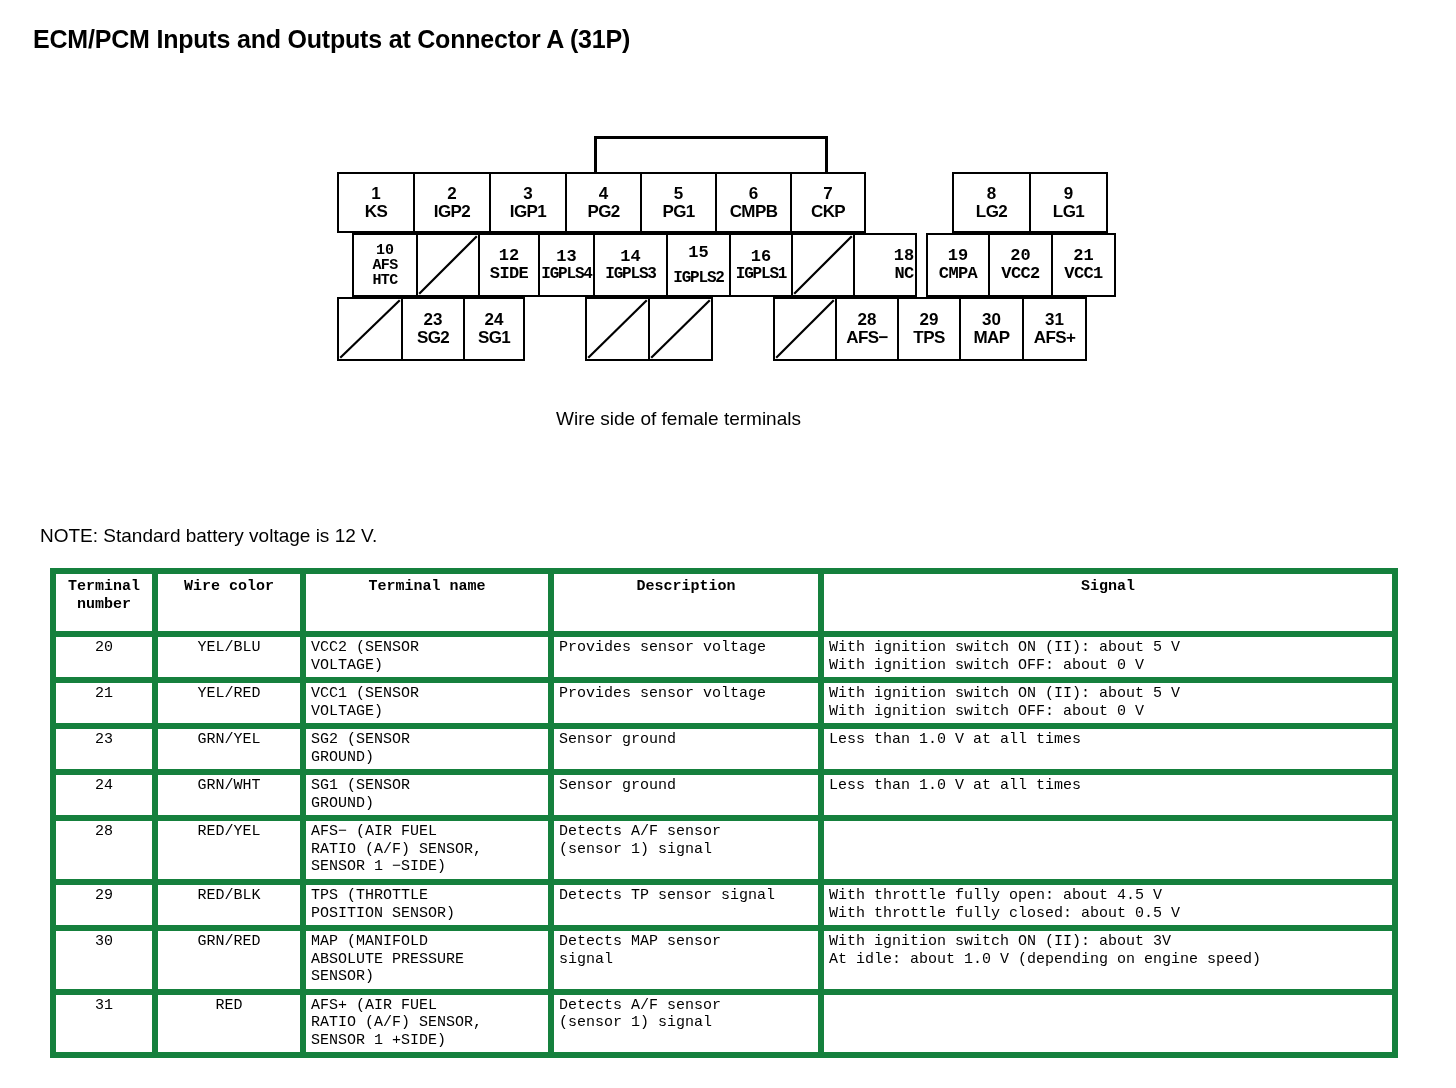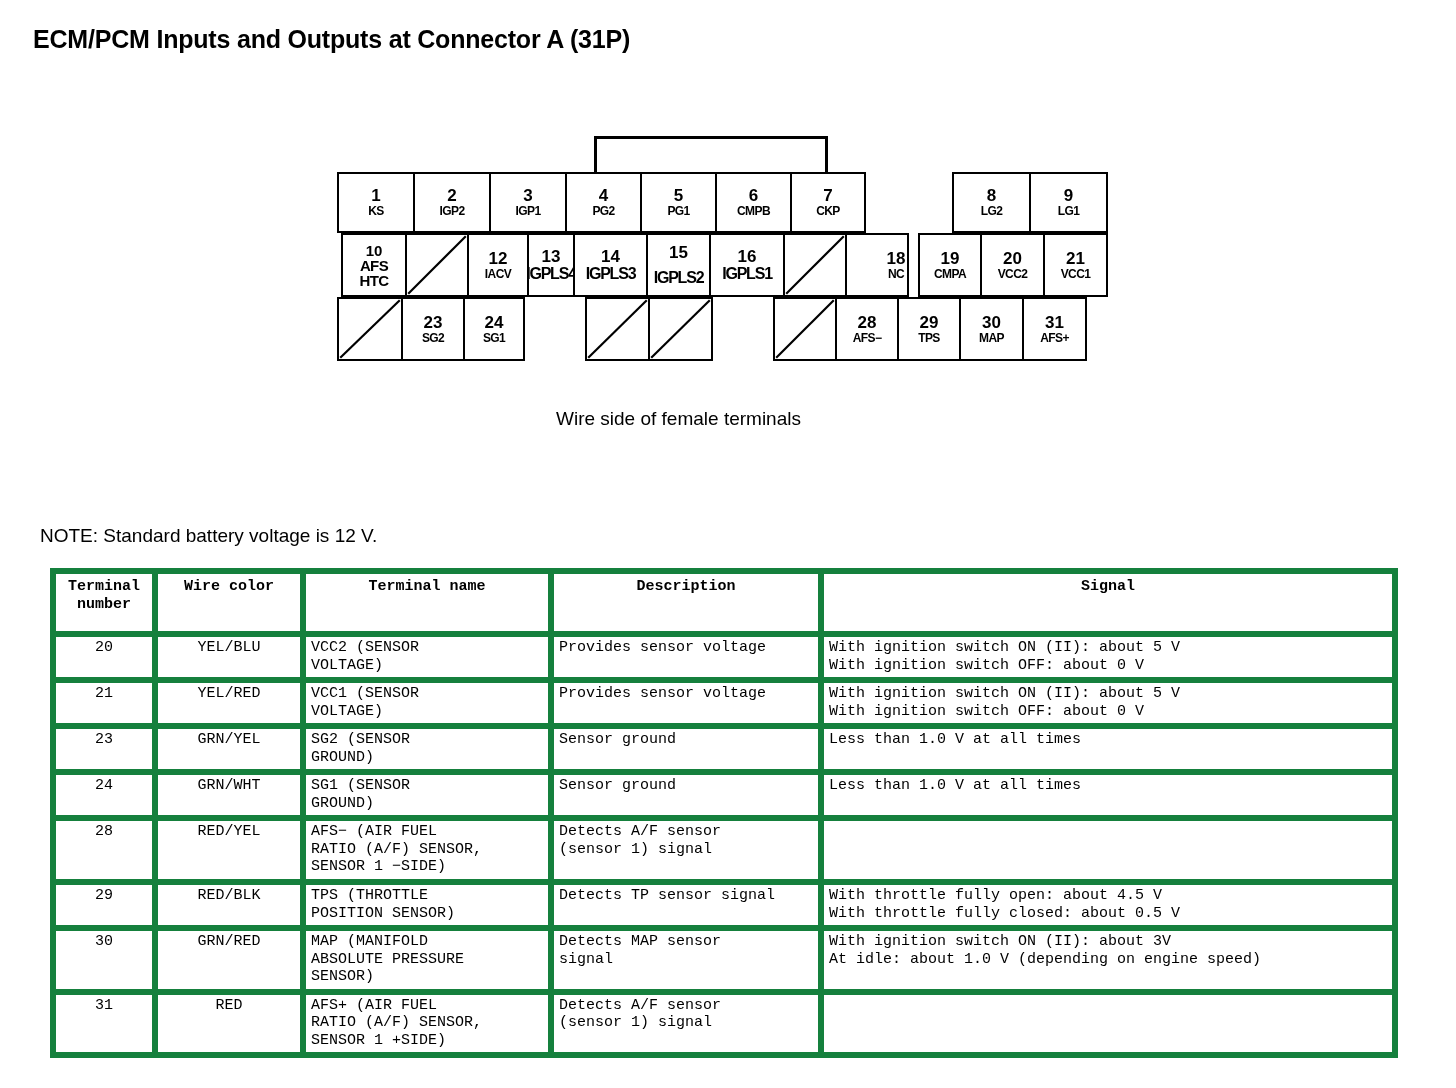--- a/index.html
+++ b/index.html
@@ -44,21 +44,21 @@
     border: 3px solid #000;
     border-bottom: none;
     box-sizing: border-box;
     background: #fff;
   }
   .conn-row {
     position: absolute;
     display: flex;
   }
   #row1 { left: 0px;   top: 36px;  height: 61px; }
-  #row2 { left: 4px;   top: 97px;  height: 64px; }
+  #row2 { left: 15px;   top: 97px;  height: 64px; font-family: Liberation Mono, monospace; }
   #row3 { left: 0px;   top: 161px; height: 64px; }
   #row1b { left: 615px; top: 36px; height: 61px; }
 
   .cell {
     position: relative;
     box-sizing: border-box;
     border: 2px solid #000;
     margin-right: -2px;
     background: #fff;
     display: flex;
@@ -66,21 +66,21 @@
     align-items: center;
     justify-content: center;
     overflow: hidden;
   }
   .cell .num {
     font-size: 17px;
     font-weight: bold;
     line-height: 1.04;
   }
   .cell .nm {
-    font-size: 12px;
+    font-size: 17px;
     font-weight: bold;
     line-height: 1.04;
     white-space: nowrap;
     letter-spacing: -0.6px;
   }
   .cell.three .num, .cell.three .nm { font-size: 15px; line-height: 1.0; }
   .cell.narrow .nm { letter-spacing: -1.2px; font-size: 16px; }
 
   
   .cell.slash { }
@@ -198,35 +198,35 @@
         <span class="nm">AFS</span>
         <span class="nm">HTC</span>
       </div>
       <div class="cell slash" style="width: 64px; height: 100%;">
         <svg viewBox="0 0 100 100" preserveAspectRatio="none">
           <line x1="2" y1="98" x2="98" y2="2" stroke="#000" stroke-width="2.2" vector-effect="non-scaling-stroke"></line>
         </svg>
       </div>
       <div class="cell" style="width: 62px; height: 100%;">
         <span class="num">12</span>
-        <span class="nm">IACV</span>
-      </div>
-      <div class="cell narrow" style="width: 48px; height: 100%;">
+        <span class="nm">SIDE</span>
+      </div>
+      <div class="cell narrow" style="width: 57px; height: 100%;">
         <span class="num">13</span>
         <span class="nm">IGPLS4</span>
       </div>
       <div class="cell narrow" style="width: 75px; height: 100%;">
         <span class="num">14</span>
         <span class="nm">IGPLS3</span>
       </div>
       <div class="cell narrow" style="width: 65px; height: 100%; gap: 8px;">
         <span class="num">15</span>
         <span class="nm">IGPLS2</span>
       </div>
-      <div class="cell narrow" style="width: 76px; height: 100%;">
+      <div class="cell narrow" style="width: 64px; height: 100%;">
         <span class="num">16</span>
         <span class="nm">IGPLS1</span>
       </div>
       <div class="cell slash" style="width: 64px; height: 100%;">
         <svg viewBox="0 0 100 100" preserveAspectRatio="none">
           <line x1="2" y1="98" x2="98" y2="2" stroke="#000" stroke-width="2.2" vector-effect="non-scaling-stroke"></line>
         </svg>
       </div>
       <div class="cell" style="width: 64px; height: 100%; padding-left: 38px;">
         <span class="num">18</span>

